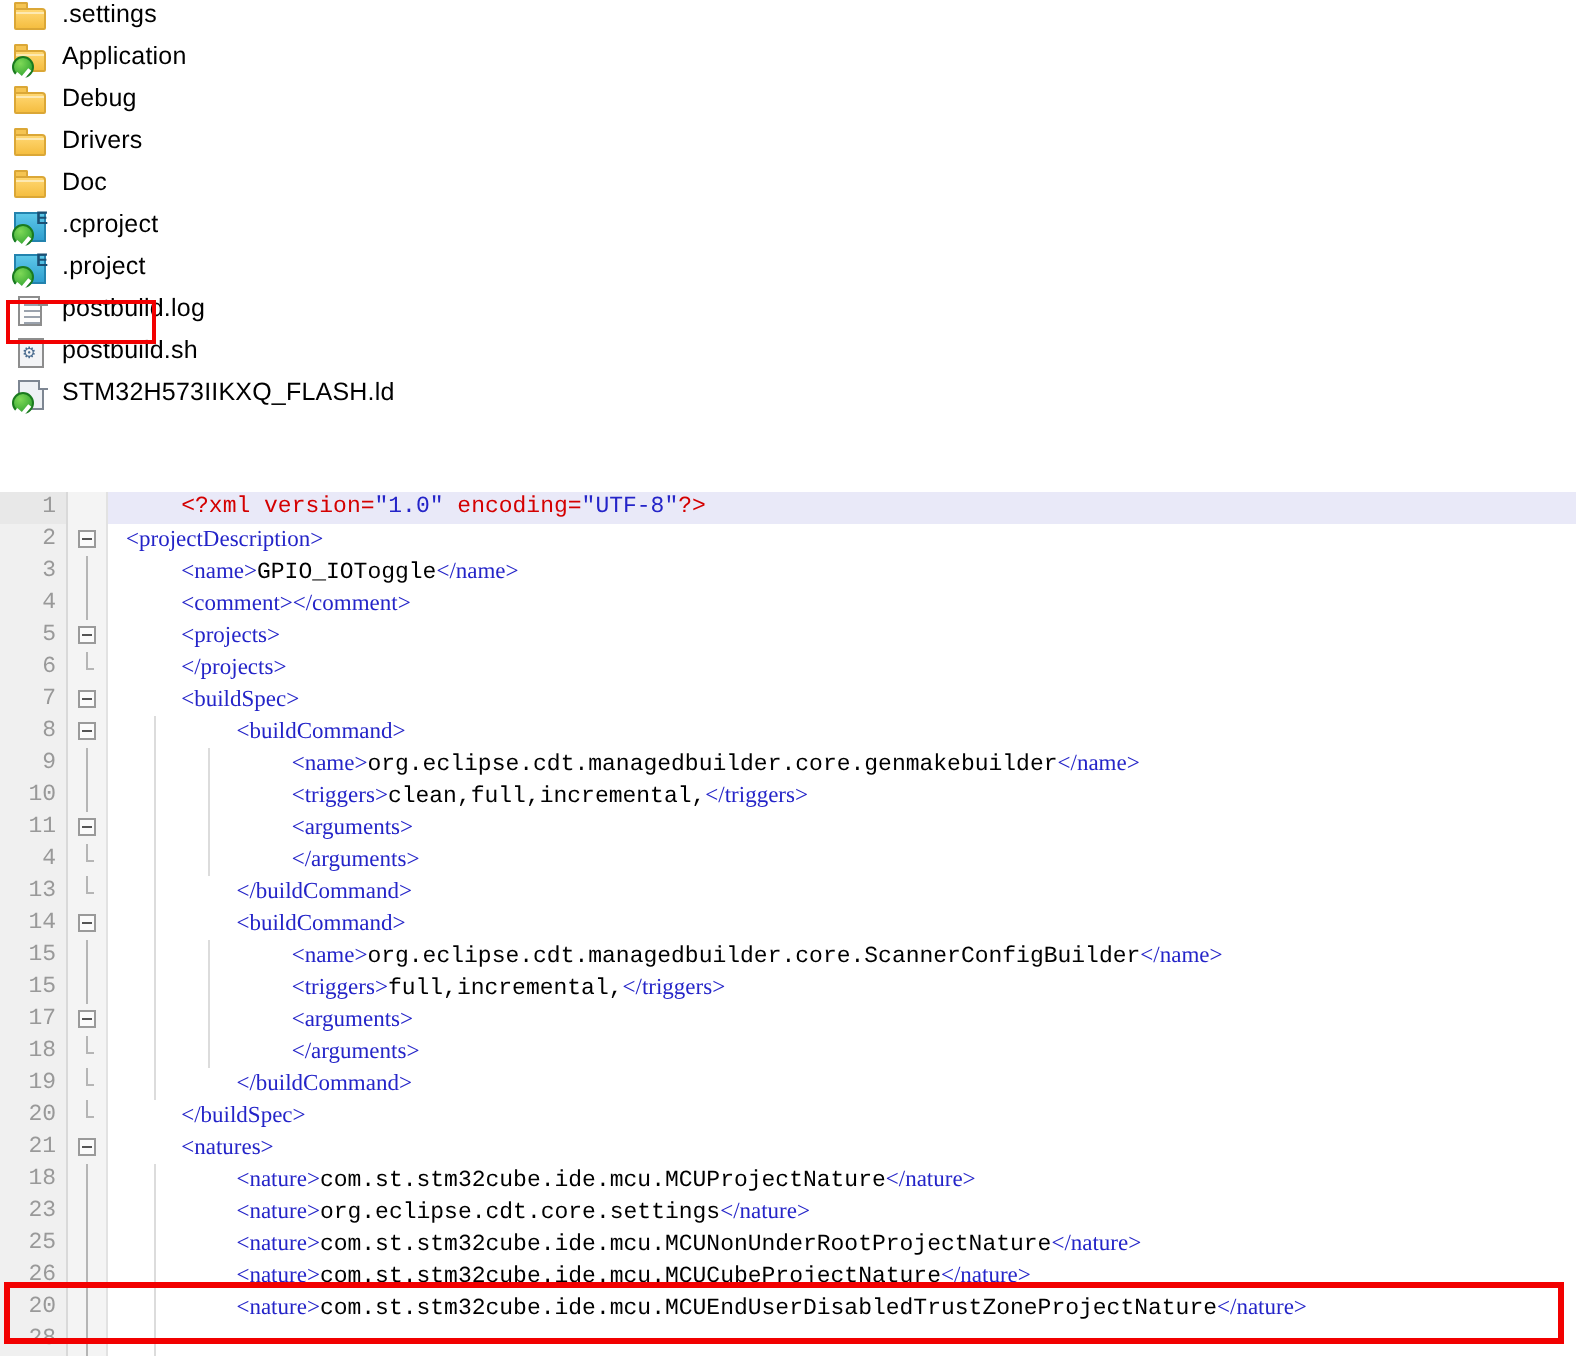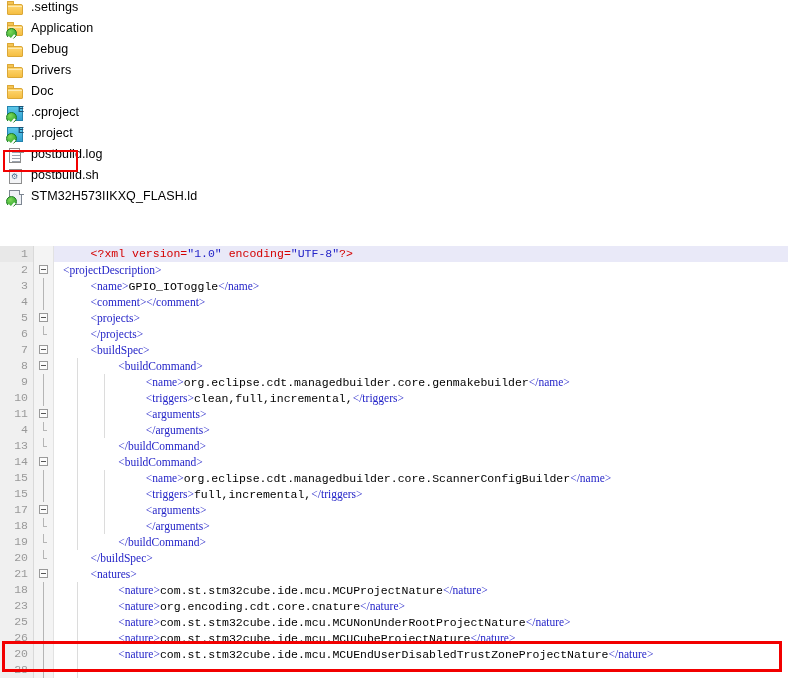--- a/index.html
+++ b/index.html
@@ -355,20 +355,20 @@
     <div class="code-line"><div class="gutter-num">13</div><div class="gutter-fold"><span class="fvline half tick"></span></div><div class="code-text"><span class="iguide" style="left: 23px;"></span><span>        </span><span class="tag">&lt;/buildCommand&gt;</span></div></div>
     <div class="code-line"><div class="gutter-num">14</div><div class="gutter-fold"><span class="fbox"></span></div><div class="code-text"><span class="iguide" style="left: 23px;"></span><span>        </span><span class="tag">&lt;buildCommand&gt;</span></div></div>
     <div class="code-line"><div class="gutter-num">15</div><div class="gutter-fold"><span class="fvline"></span></div><div class="code-text"><span class="iguide" style="left: 23px;"></span><span class="iguide" style="left: 50px;"></span><span>            </span><span class="tag">&lt;name&gt;</span><span class="txt">org.eclipse.cdt.managedbuilder.core.ScannerConfigBuilder</span><span class="tag">&lt;/name&gt;</span></div></div>
     <div class="code-line"><div class="gutter-num">15</div><div class="gutter-fold"><span class="fvline"></span></div><div class="code-text"><span class="iguide" style="left: 23px;"></span><span class="iguide" style="left: 50px;"></span><span>            </span><span class="tag">&lt;triggers&gt;</span><span class="txt">full,incremental,</span><span class="tag">&lt;/triggers&gt;</span></div></div>
     <div class="code-line"><div class="gutter-num">17</div><div class="gutter-fold"><span class="fbox"></span></div><div class="code-text"><span class="iguide" style="left: 23px;"></span><span class="iguide" style="left: 50px;"></span><span>            </span><span class="tag">&lt;arguments&gt;</span></div></div>
     <div class="code-line"><div class="gutter-num">18</div><div class="gutter-fold"><span class="fvline half tick"></span></div><div class="code-text"><span class="iguide" style="left: 23px;"></span><span class="iguide" style="left: 50px;"></span><span>            </span><span class="tag">&lt;/arguments&gt;</span></div></div>
     <div class="code-line"><div class="gutter-num">19</div><div class="gutter-fold"><span class="fvline half tick"></span></div><div class="code-text"><span class="iguide" style="left: 23px;"></span><span>        </span><span class="tag">&lt;/buildCommand&gt;</span></div></div>
     <div class="code-line"><div class="gutter-num">20</div><div class="gutter-fold"><span class="fvline half tick"></span></div><div class="code-text"><span>    </span><span class="tag">&lt;/buildSpec&gt;</span></div></div>
     <div class="code-line"><div class="gutter-num">21</div><div class="gutter-fold"><span class="fbox"></span></div><div class="code-text"><span>    </span><span class="tag">&lt;natures&gt;</span></div></div>
     <div class="code-line"><div class="gutter-num">18</div><div class="gutter-fold"><span class="fvline"></span></div><div class="code-text"><span class="iguide" style="left: 23px;"></span><span>        </span><span class="tag">&lt;nature&gt;</span><span class="txt">com.st.stm32cube.ide.mcu.MCUProjectNature</span><span class="tag">&lt;/nature&gt;</span></div></div>
-    <div class="code-line"><div class="gutter-num">23</div><div class="gutter-fold"><span class="fvline"></span></div><div class="code-text"><span class="iguide" style="left: 23px;"></span><span>        </span><span class="tag">&lt;nature&gt;</span><span class="txt">org.encoding.cdt.core.cnature</span><span class="tag">&lt;/nature&gt;</span></div></div>
+    <div class="code-line"><div class="gutter-num">23</div><div class="gutter-fold"><span class="fvline"></span></div><div class="code-text"><span class="iguide" style="left: 23px;"></span><span>        </span><span class="tag">&lt;nature&gt;</span><span class="txt">org.eclipse.cdt.core.settings</span><span class="tag">&lt;/nature&gt;</span></div></div>
     <div class="code-line"><div class="gutter-num">25</div><div class="gutter-fold"><span class="fvline"></span></div><div class="code-text"><span class="iguide" style="left: 23px;"></span><span>        </span><span class="tag">&lt;nature&gt;</span><span class="txt">com.st.stm32cube.ide.mcu.MCUNonUnderRootProjectNature</span><span class="tag">&lt;/nature&gt;</span></div></div>
     <div class="code-line"><div class="gutter-num">26</div><div class="gutter-fold"><span class="fvline"></span></div><div class="code-text"><span class="iguide" style="left: 23px;"></span><span>        </span><span class="tag">&lt;nature&gt;</span><span class="txt">com.st.stm32cube.ide.mcu.MCUCubeProjectNature</span><span class="tag">&lt;/nature&gt;</span></div></div>
     <div class="code-line"><div class="gutter-num">20</div><div class="gutter-fold"><span class="fvline"></span></div><div class="code-text"><span class="iguide" style="left: 23px;"></span><span>        </span><span class="tag">&lt;nature&gt;</span><span class="txt">com.st.stm32cube.ide.mcu.MCUEndUserDisabledTrustZoneProjectNature</span><span class="tag">&lt;/nature&gt;</span></div></div>
     <div class="code-line"><div class="gutter-num">28</div><div class="gutter-fold"><span class="fvline"></span></div><div class="code-text"><span class="iguide" style="left: 23px;"></span></div></div>
   </div>
 
 <div id="code-box"></div>
 
 </body></html>

